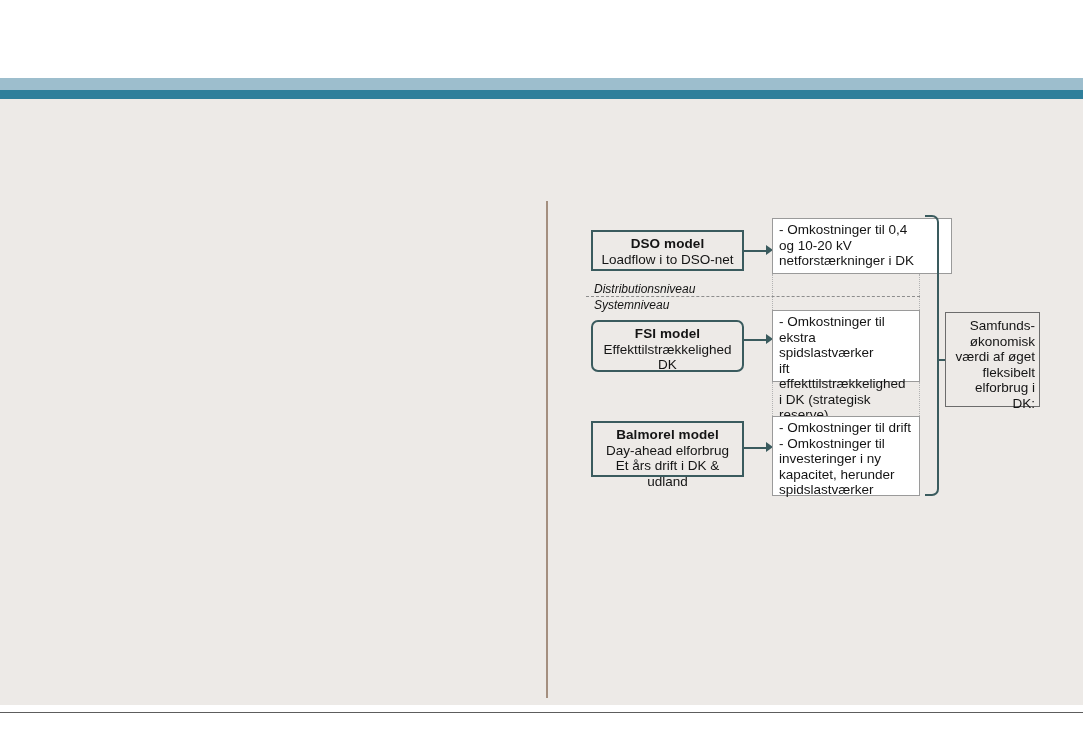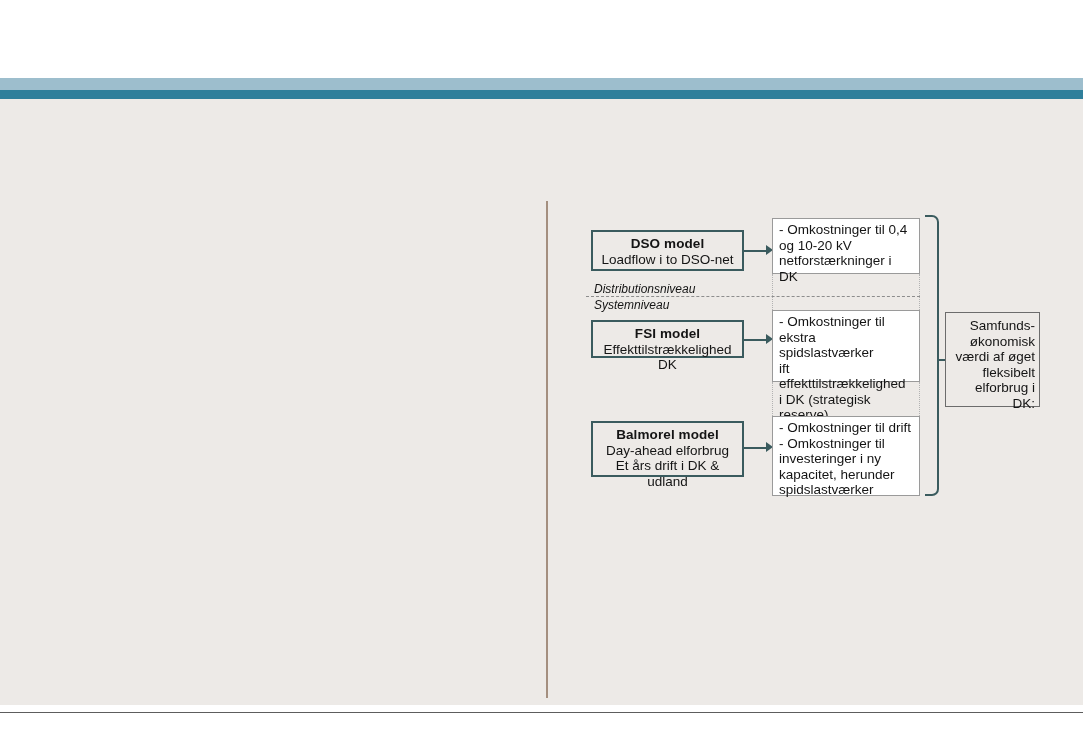--- a/index.html
+++ b/index.html
@@ -67,36 +67,36 @@
     padding: 4px 6px 18px 6px;
   }
   .model-box .title {
     font-weight: bold;
     display: block;
     letter-spacing: .1px;
   }
   .model-box .sub { display: block; text-align: center; }
 
   #box-dso  { left: 591px; top: 230px; width: 153px; height: 41px; }
-  #box-fsi  { left: 591px; top: 320px; width: 153px; height: 38px; }
+  #box-fsi  { left: 591px; top: 320px; width: 153px; height: 52px; border-radius: 7px; }
   #box-balm { left: 591px; top: 421px; width: 153px; height: 56px; }
 
   
   .cost-box {
     position: absolute;
     box-sizing: border-box;
     border: 1px solid #9a9a9a;
     background: #ffffff;
     color: #141414;
     font-size: 13.5px;
     line-height: 15.5px;
     padding: 3px 5px 4px 6px;
     text-align: left;
   }
-  #cost-dso  { left: 772px; top: 218px; width: 148px; height: 56px; }
+  #cost-dso  { left: 772px; top: 218px; width: 180px; height: 56px; }
   #cost-fsi  { left: 772px; top: 310px; width: 148px; height: 72px; }
   #cost-balm { left: 772px; top: 416px; width: 148px; height: 80px; }
 
   
   .dot-seg {
     position: absolute;
     border-left: 1px dotted #b2b2b2;
     border-right: 1px dotted #b2b2b2;
     box-sizing: border-box;
   }

